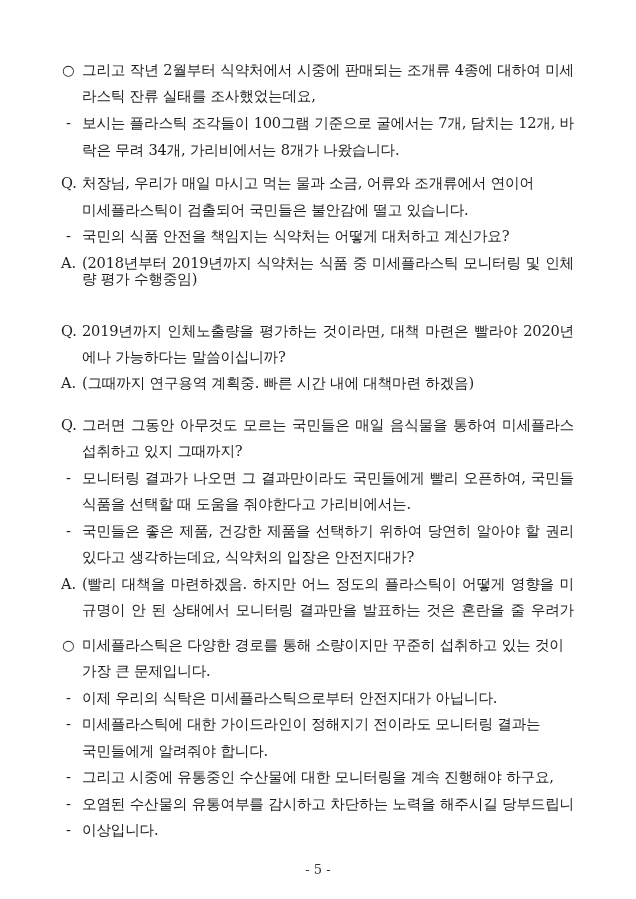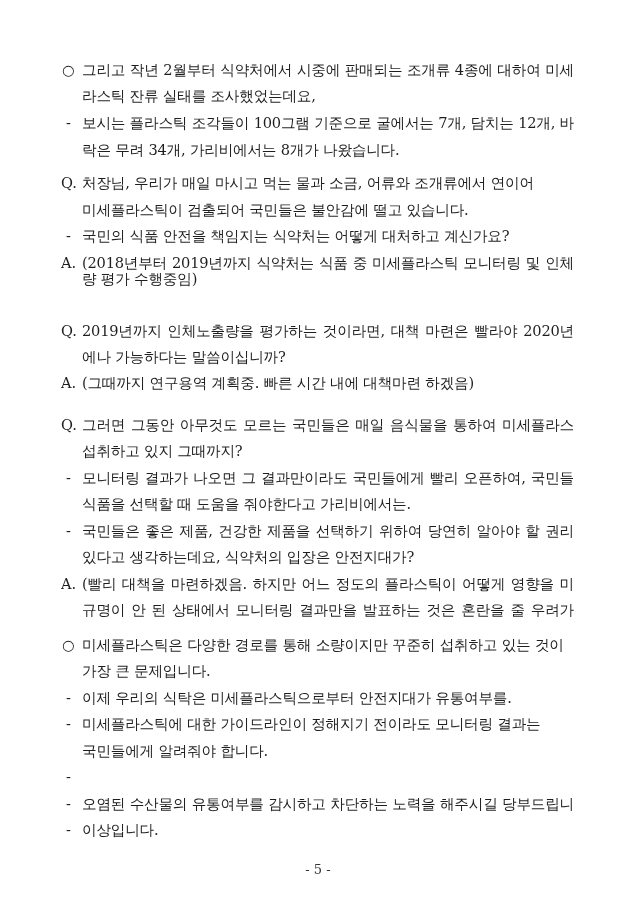--- a/index.html
+++ b/index.html
@@ -97,27 +97,28 @@
 
   <span class="marker" style="left:61px; top:574px;">A.</span>
   <div class="line justify" style="left:82px; top:574px; width:492px;">(빨리 대책을 마련하겠음. 하지만 어느 정도의 플라스틱이 어떻게 영향을 미치는지</div>
   <div class="line justify" style="left:82px; top:600px; width:492px;">규명이 안 된 상태에서 모니터링 결과만을 발표하는 것은 혼란을 줄 우려가 있음)</div>
 
   <span class="marker" style="left:62px; top:635px;">○</span>
   <div class="line" style="left:82px; top:635px;">미세플라스틱은 다양한 경로를 통해 소량이지만 꾸준히 섭취하고 있는 것이</div>
   <div class="line" style="left:82px; top:661px;">가장 큰 문제입니다.</div>
 
   <span class="marker" style="left:66px; top:688px;">-</span>
-  <div class="line" style="left:82px; top:688px;">이제 우리의 식탁은 미세플라스틱으로부터 안전지대가 유통여부를.</div>
+  <div class="line" style="left:82px; top:688px;">이제 우리의 식탁은 미세플라스틱으로부터 안전지대가 아닙니다.</div>
 
   <span class="marker" style="left:66px; top:714px;">-</span>
   <div class="line" style="left:82px; top:741px;">국민들에게 알려줘야 합니다.</div>
   <div class="line" style="left:82px; top:714px;">미세플라스틱에 대한 가이드라인이 정해지기 전이라도 모니터링 결과는</div>
 
   <span class="marker" style="left:66px; top:767px;">-</span>
+  <div class="line" style="left:82px; top:767px;">그리고 시중에 유통중인 수산물에 대한 모니터링을 계속 진행해야 하구요,</div>
 
   <span class="marker" style="left:66px; top:794px;">-</span>
   <div class="line justify" style="left:82px; top:794px; width:492px;">오염된 수산물의 유통여부를 감시하고 차단하는 노력을 해주시길 당부드립니다.</div>
 
   <span class="marker" style="left:66px; top:820px;">-</span>
   <div class="line" style="left:82px; top:820px;">이상입니다.</div>
 
   <div class="page-number">- 5 -</div>
 </div>
 

